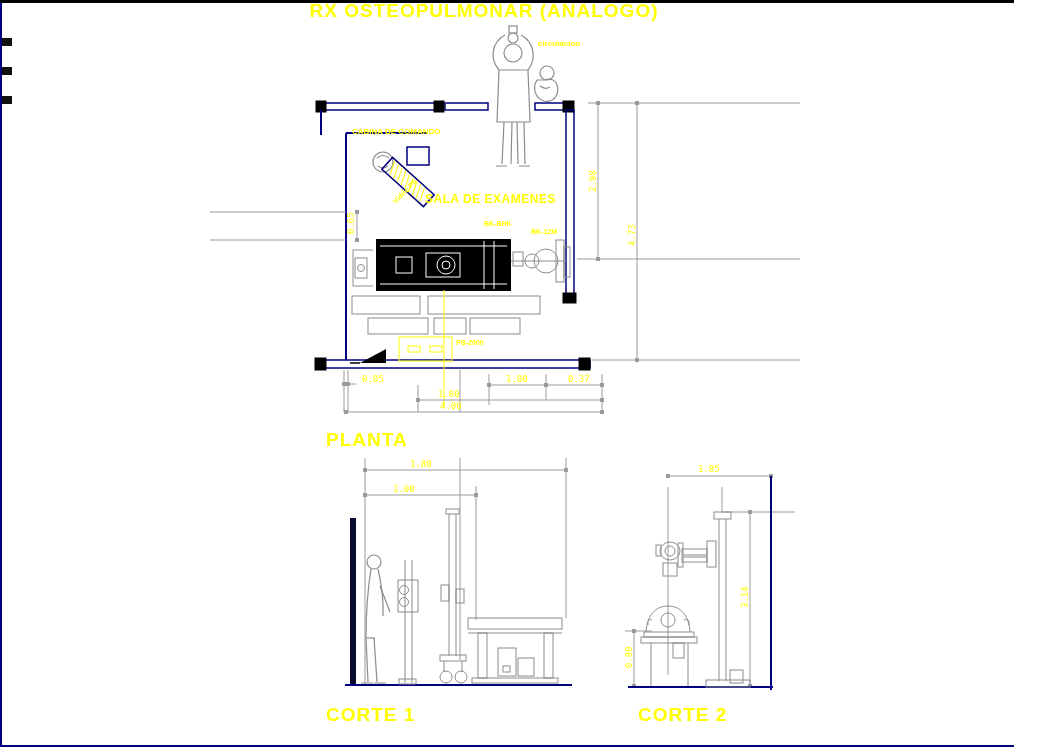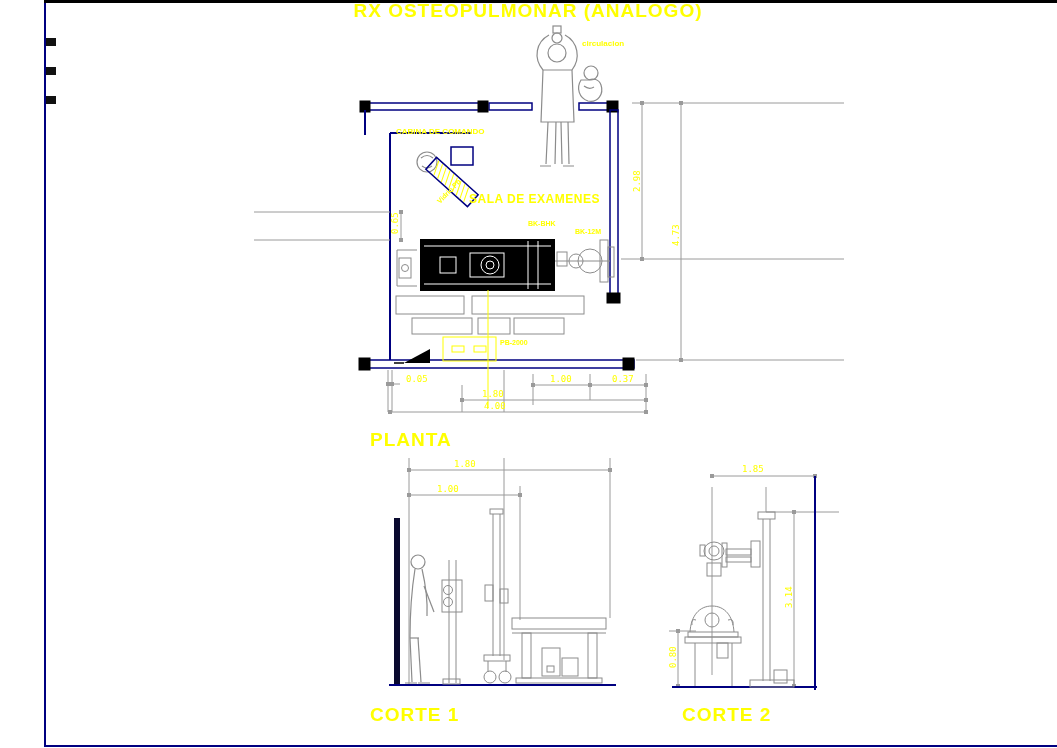--- a/index.html
+++ b/index.html
@@ -1,17 +1,17 @@
 <!DOCTYPE html>
 <html><head>
 <meta charset="utf-8">
 <style>
   html,body{margin:0;padding:0;background:#ffffff;}
   #sheet{position:relative;width:1014px;height:748px;background:#ffffff;overflow:hidden;
-         font-family:"Liberation Sans", sans-serif;margin-left:44px;}
+         font-family:"Liberation Sans", sans-serif;}
   svg{position:absolute;left:0;top:0;}
   text{fill:#FFFF00;}
   .big-label{font-family:"Liberation Sans", sans-serif;font-weight:bold;font-size:19px;letter-spacing:1px;}
   .mid-label{font-family:"Liberation Sans", sans-serif;font-weight:bold;font-size:12px;letter-spacing:.5px;}
   .sm-label{font-family:"Liberation Sans", sans-serif;font-weight:bold;font-size:8px;}
   .tag{font-family:"Liberation Sans", sans-serif;font-weight:bold;font-size:7px;}
   .dim{font-family:"DejaVu Sans Mono", monospace;font-size:9px;}
   .wall{stroke:#000080;fill:none;}
   .ink{stroke:#000000;fill:#000000;}
   .gray{stroke:#8c8c8c;fill:none;stroke-width:1;}

